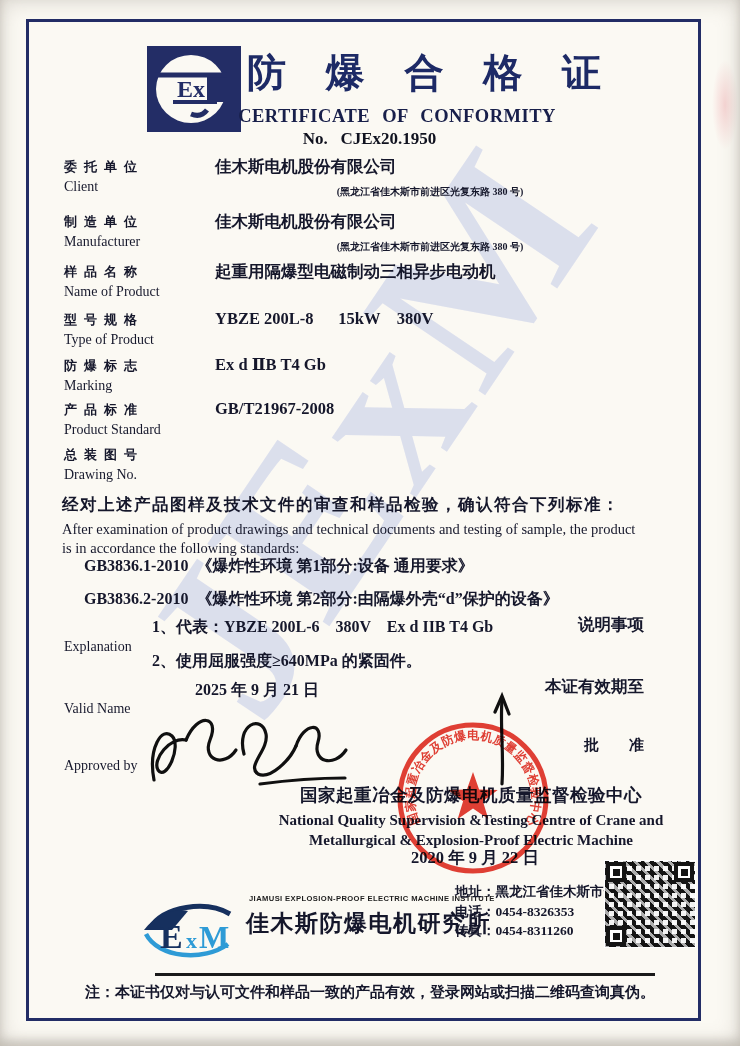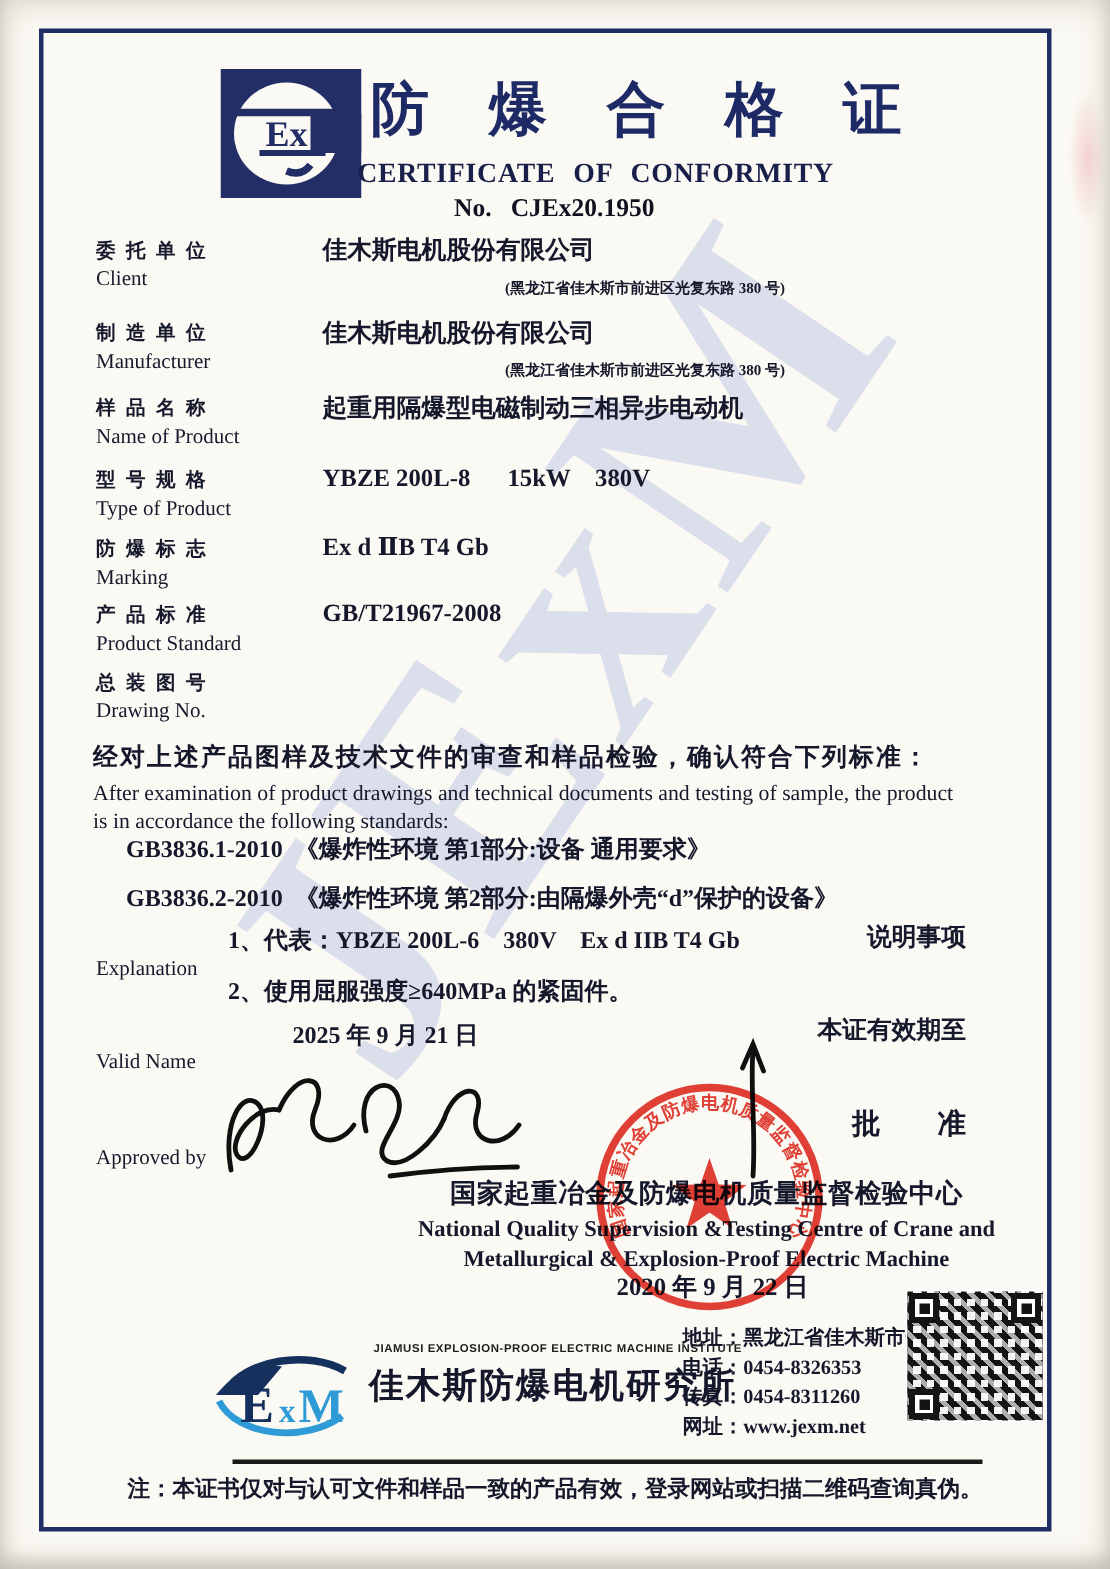--- a/index.html
+++ b/index.html
@@ -154,21 +154,21 @@
 
   <div class="row" style="top:676px">
     <div class="lbl-cn nospacing" style="font-size:16.5px">本证有效期至</div>
     <div class="lbl-en">Valid Name</div>
     <div class="val" style="left:131px;top:4px">
         <div class="val-main" style="font-size:16px">2025 年 9 月 21 日</div>
       </div>
   </div>
 
   <div class="row" style="top:736px">
-    <div class="lbl-cn nospacing" style="font-size:19px">批　　准</div>
+    <div class="lbl-cn nospacing" style="font-size:15px">批　　准</div>
     <div class="lbl-en">Approved by</div>
   </div>
   <svg class="abs sig" viewBox="0 0 420 118">
     <g fill="none" stroke="#101010" stroke-width="3.2" stroke-linecap="round">
       <path d="M14,92 C8,60 22,38 32,48 C42,58 26,94 18,82 C12,72 30,48 46,52"></path>
       <path d="M46,52 C58,24 80,28 70,52 C62,72 84,80 96,62"></path>
       <path d="M104,66 C96,36 122,26 126,46 C129,62 106,78 118,86 C130,92 150,72 156,58"></path>
       <path d="M156,58 C164,34 184,34 178,54 C172,74 194,80 206,62"></path>
       <path d="M120,96 C150,92 180,90 205,90"></path>
       <path d="M362,96 C364,66 360,38 362,12"></path>
@@ -207,22 +207,20 @@
   <div class="abs inst-name">佳木斯防爆电机研究所</div>
   <div class="abs inst-en">JIAMUSI EXPLOSION-PROOF ELECTRIC MACHINE INSTITUTE</div>
 
   <div class="abs contact">
     <div class="line">
       <span>地址：</span><span>黑龙江省佳木斯市安庆街3号</span></div>
     <div class="line">
       <span>电话：</span><span>0454-8326353</span></div>
     <div class="line">
       <span>传真：</span><span>0454-8311260</span></div>
-    <div class="line">
-      <span>网址：</span><span>www.jexm.net</span></div>
   </div>
 
   <div class="abs qr">
     <div class="grid"></div>
     <div class="f tl"></div>
     <div class="f tr"></div>
     <div class="f bl"></div>
   </div>
 
   <div class="abs divider"></div>

